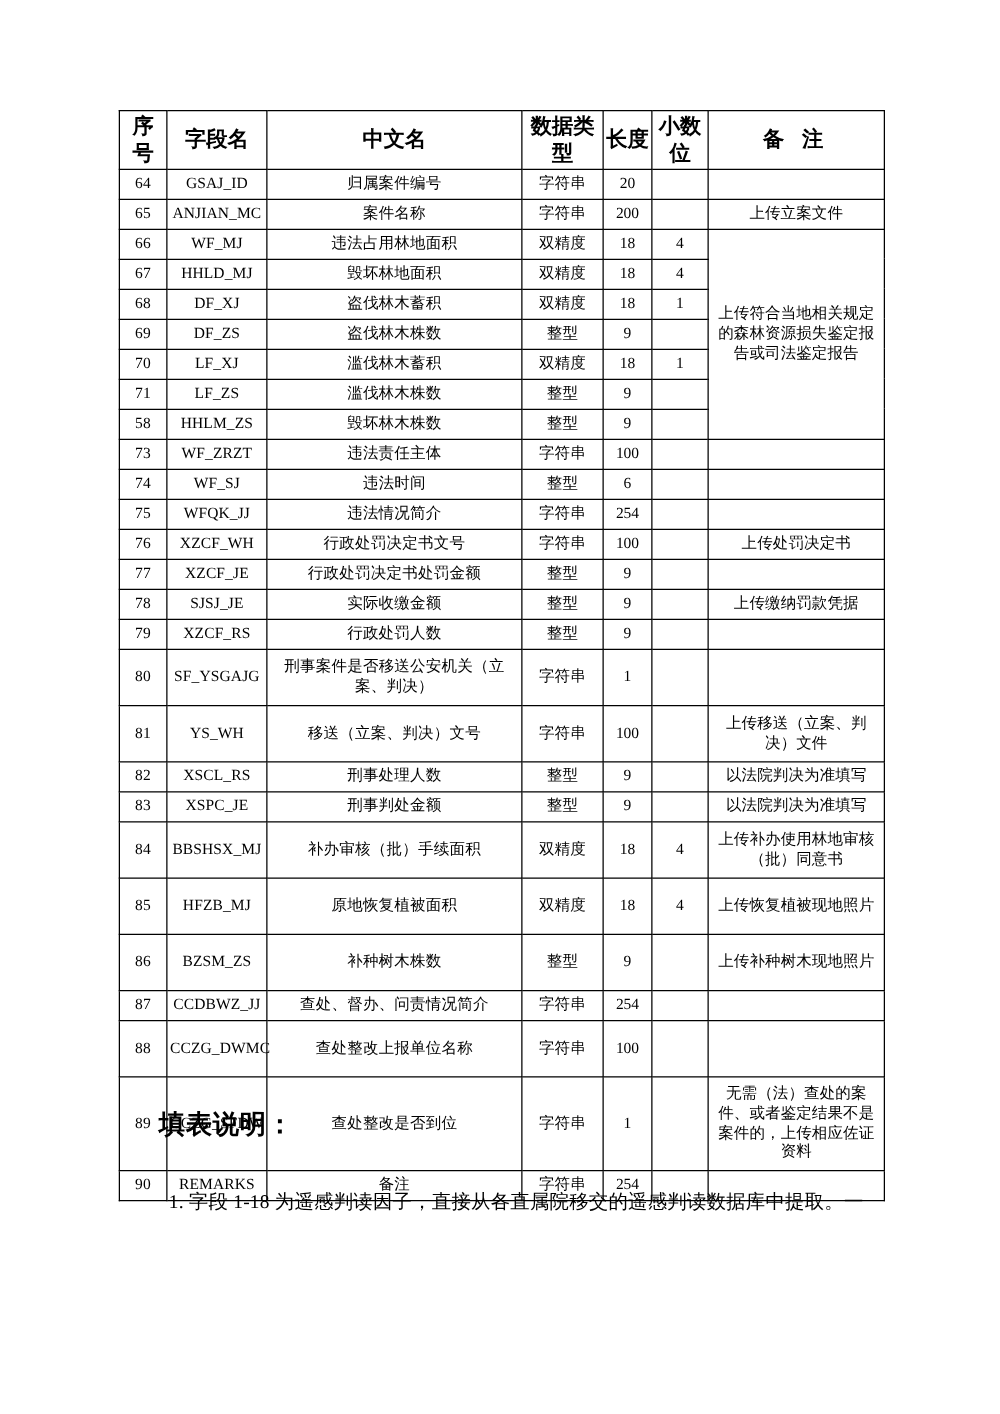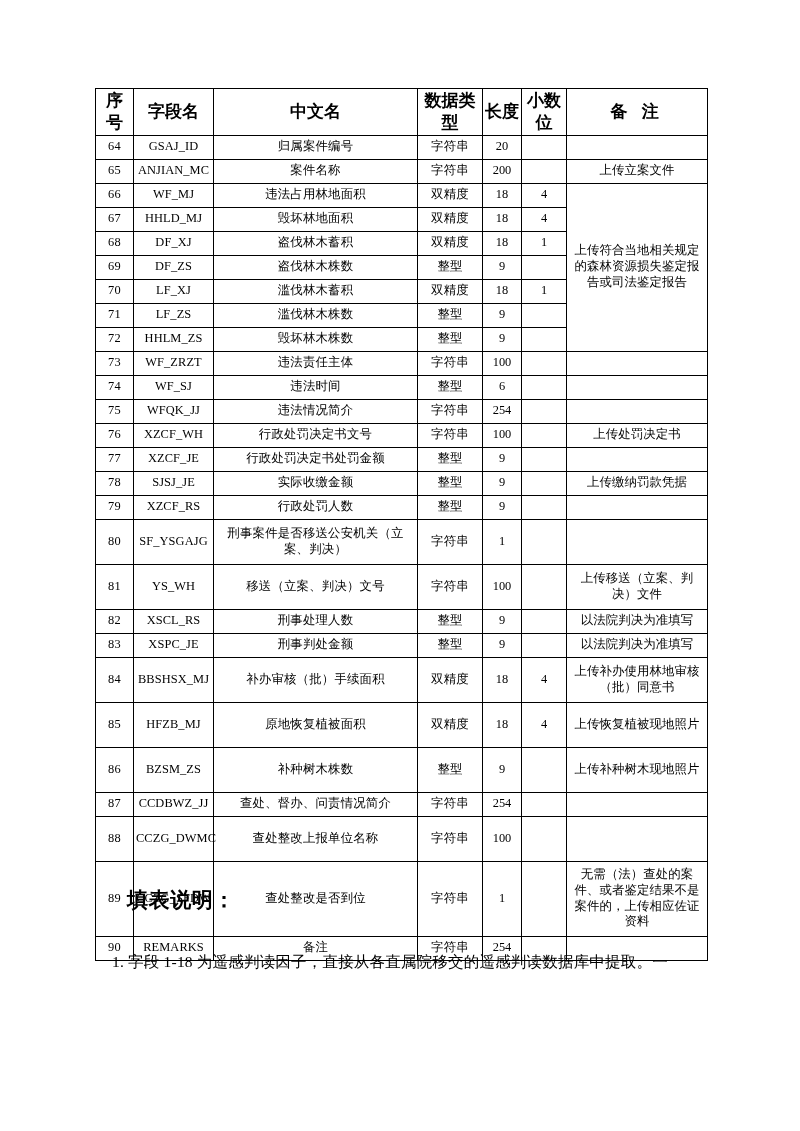--- a/index.html
+++ b/index.html
@@ -86,21 +86,21 @@
   .note-sub {
     font-size: 15.5px;
     font-weight: bold;
     margin-left: 32px;
     margin-top: 30px;
     letter-spacing: .4px;
     line-height: 1.5;
   }
   .note-para {
     font-size: 15.5px;
-    margin-left: 17px;
+    margin-left: 40px;
     margin-top: 32px;
     letter-spacing: .2px;
     line-height: 1.55;
     white-space: nowrap;
   }
   .page-num {
     position: absolute;
     left: 0;
     top: 1031px;
     width: 800px;
@@ -207,21 +207,21 @@
         <tr class="row-1line">
           <td class="num">71</td>
           <td class="field">LF_ZS</td>
           <td class="cn">滥伐林木株数</td>
           <td class="cn">整型</td>
           <td>9</td>
           <td></td>
         </tr>
 
         <tr class="row-1line">
-          <td class="num">72</td>
+          <td class="num">58</td>
           <td class="field">HHLM_ZS</td>
           <td class="cn">毁坏林木株数</td>
           <td class="cn">整型</td>
           <td>9</td>
           <td></td>
         </tr>
 
         <tr class="row-1line">
           <td class="num">73</td>
           <td class="field">WF_ZRZT</td>

